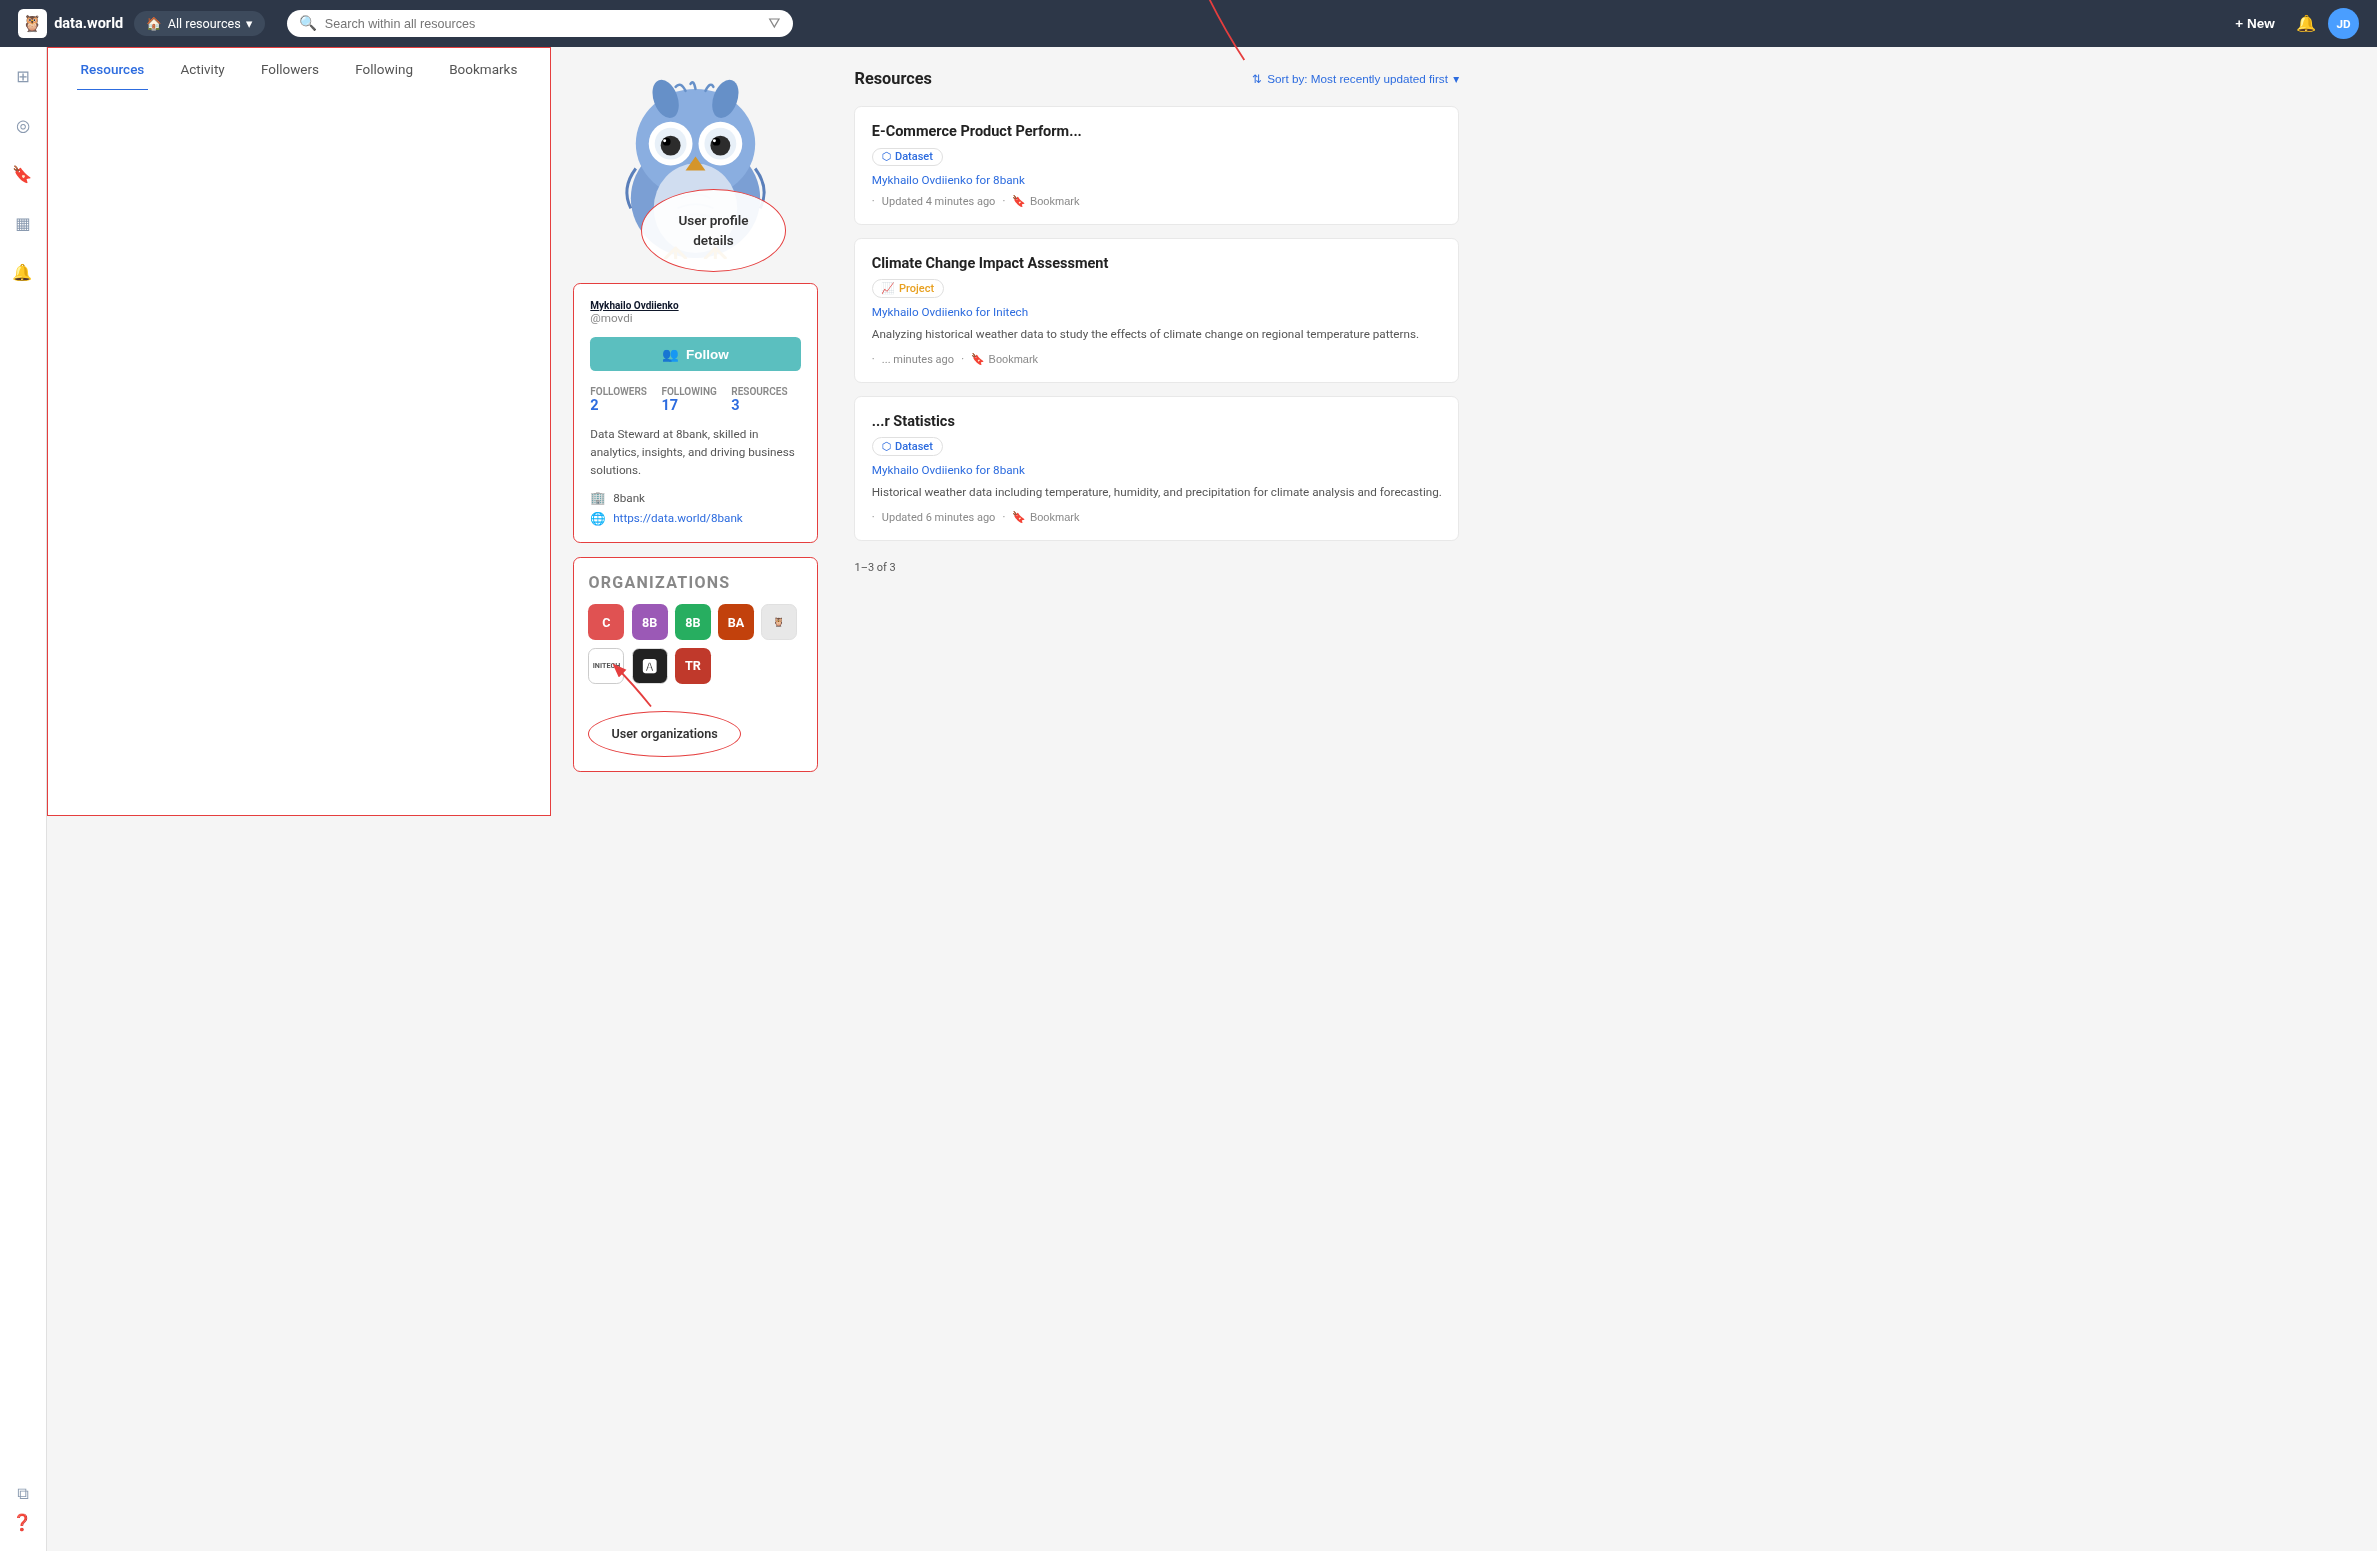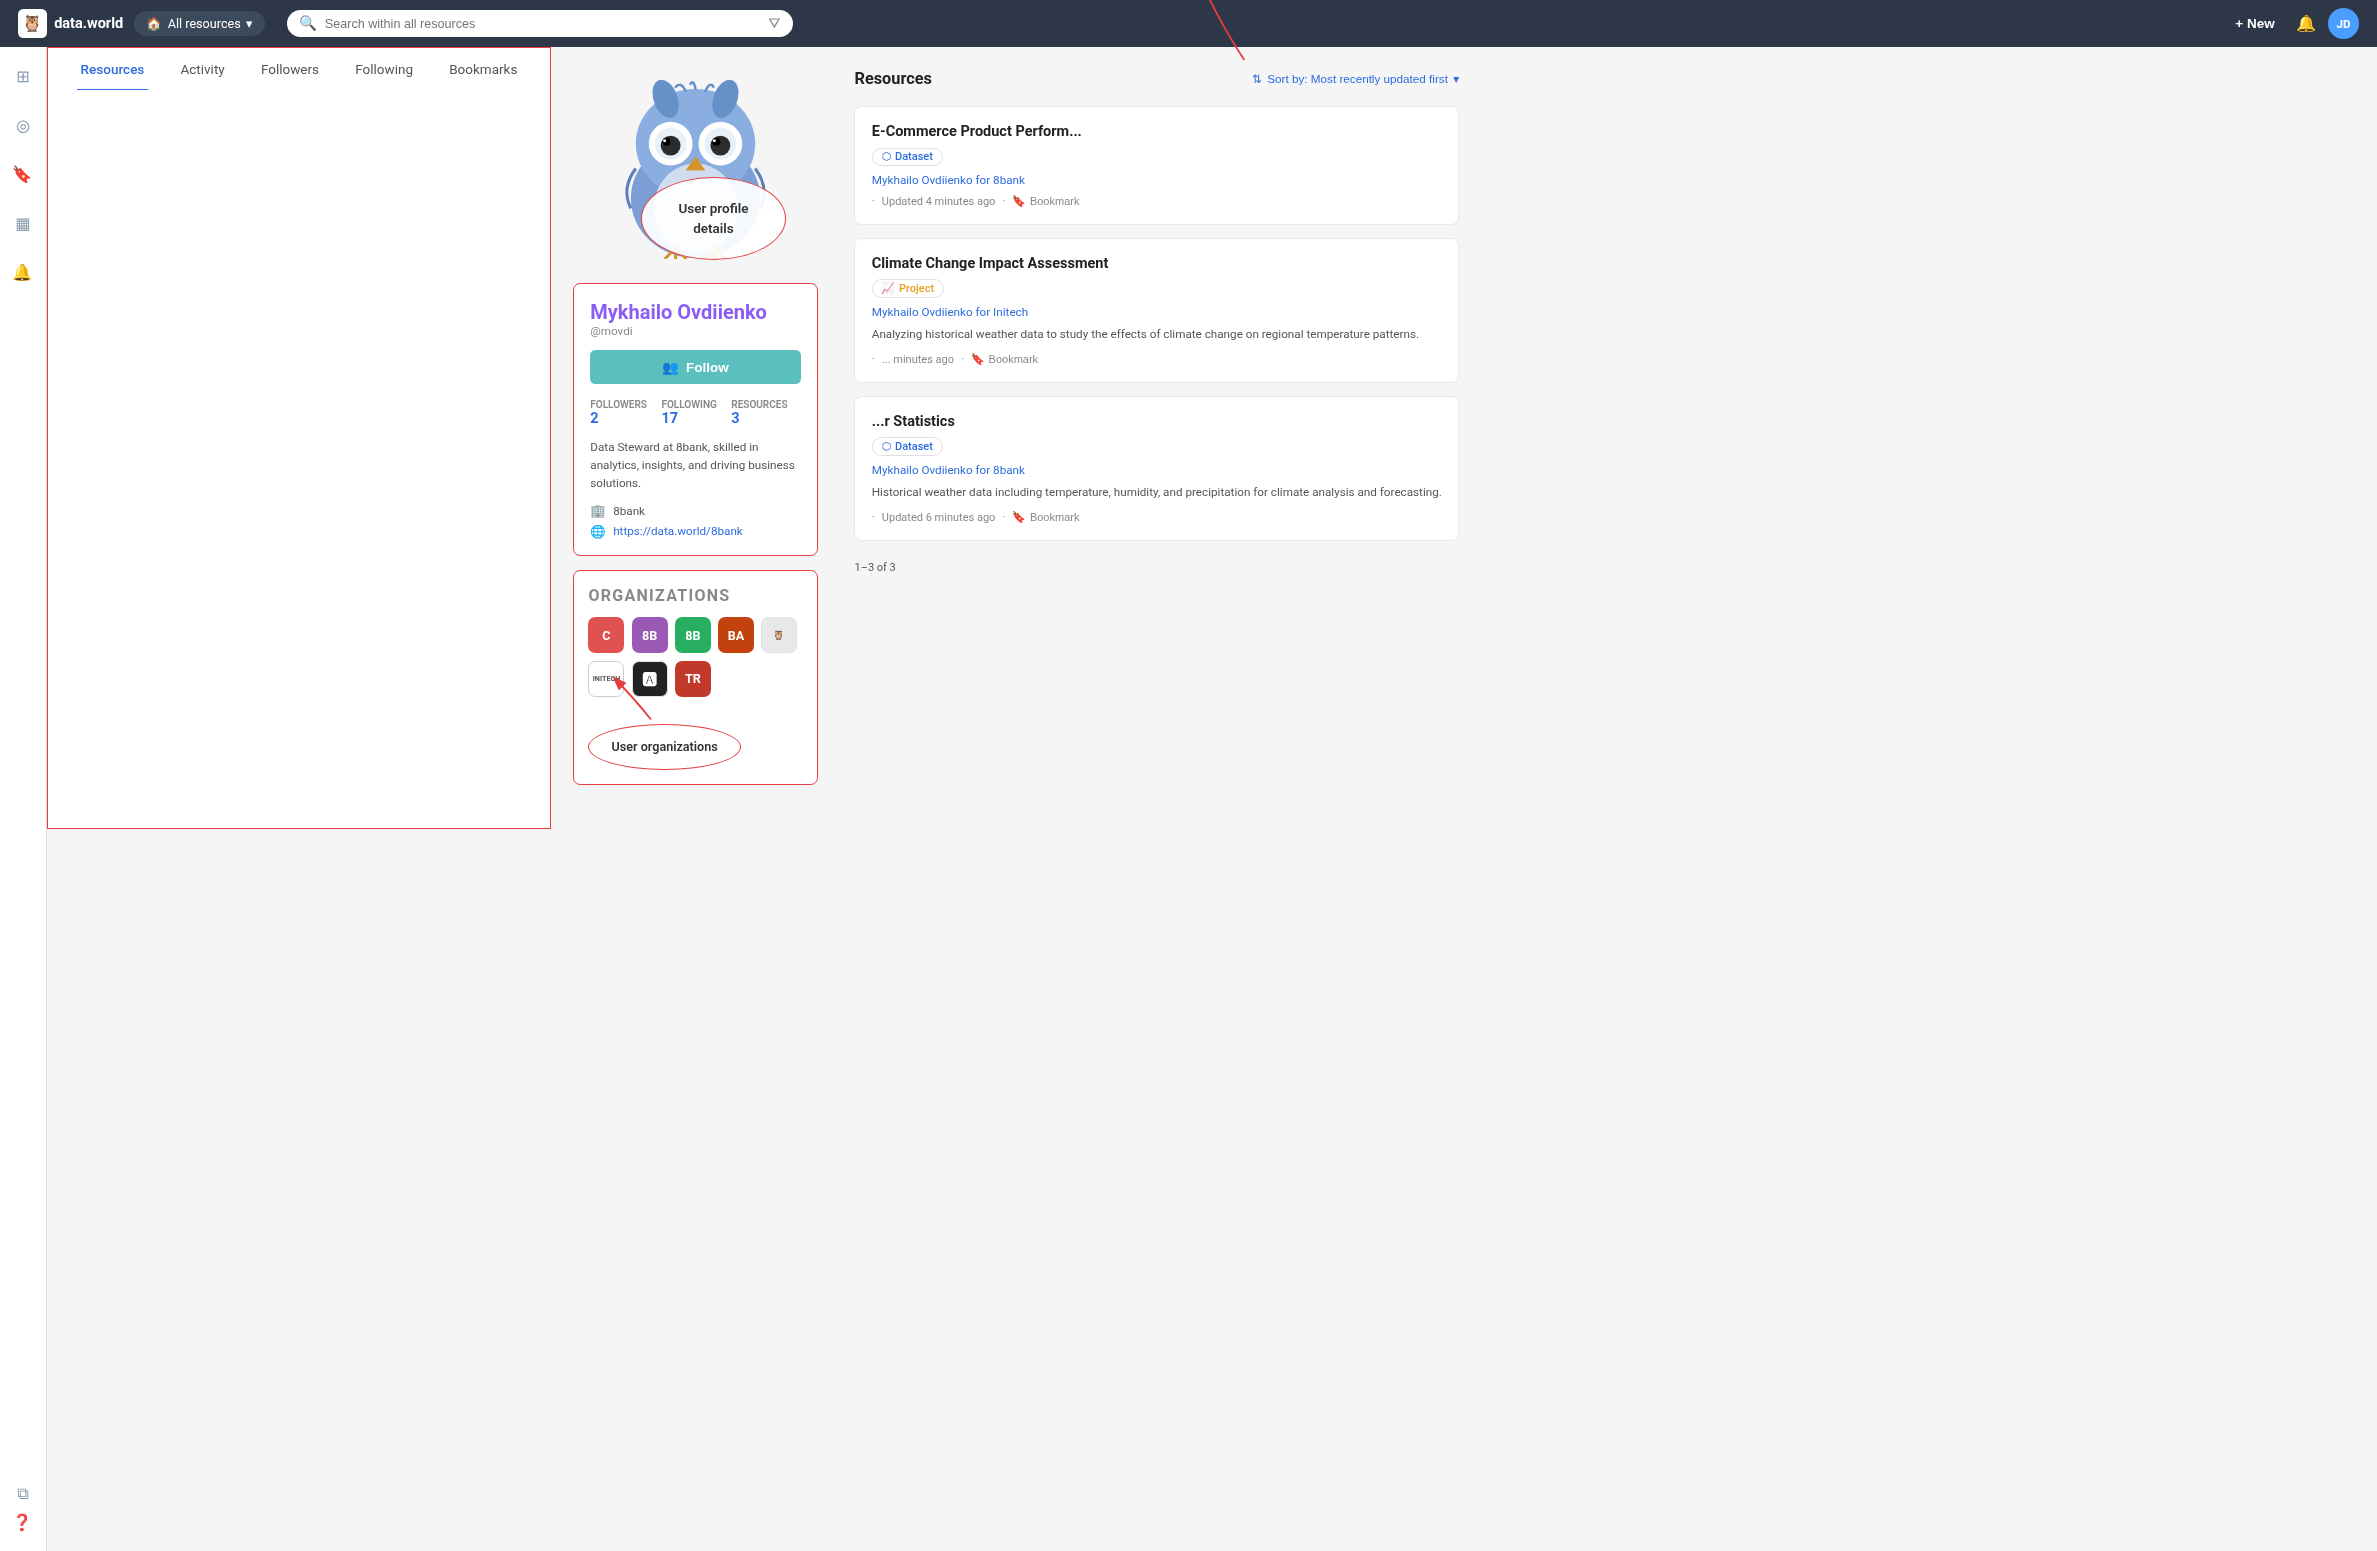--- a/index.html
+++ b/index.html
@@ -131,21 +131,21 @@
     }
 
     .profile-card {
       border: 1.8px solid #e53e3e;
       border-radius: 7.2px;
       padding: 16.3px;
       background: white;
       margin-bottom: 14.5px;
     }
     .profile-name {
-      font-size: 20px; font-weight: 700; color: #8b5cf6;
+      font-size: 10px; font-weight: 700; color: #0f172a; text-decoration: underline;
     }
     .profile-handle {
       font-size: 11.7px; color: #888; margin-bottom: 12.6px;
     }
     .btn-follow {
       width: 100%;
       background: #5bbfbf;
       color: white;
       border: none; border-radius: 5.4px;
       padding: 9px;
@@ -449,21 +449,21 @@
           <defs>
               <marker id="arr2" markerWidth="8" markerHeight="8" refX="6" refY="3" orient="auto">
                 <path d="M0,0 L0,6 L8,3 z" fill="#e53e3e"></path>
               </marker>
             </defs>
           <path d="M60,170 Q40,140 20,100 Q10,70 80,40" stroke="#e53e3e" stroke-width="2" fill="none" marker-end="url(#arr2)"></path>
         </svg>
 
         <div style="
           position: absolute;
-          top: 108px;
+          top: 120px;
           left: -199px;
           border: 1.8px solid #e53e3e;
           border-radius: 50%;
           padding: 20px 25px;
           text-align: center;
           font-size: 13.5px;
           font-weight: 600;
           background: rgba(255,255,255,0.92);
           min-width: 145px;
           z-index: 200;

